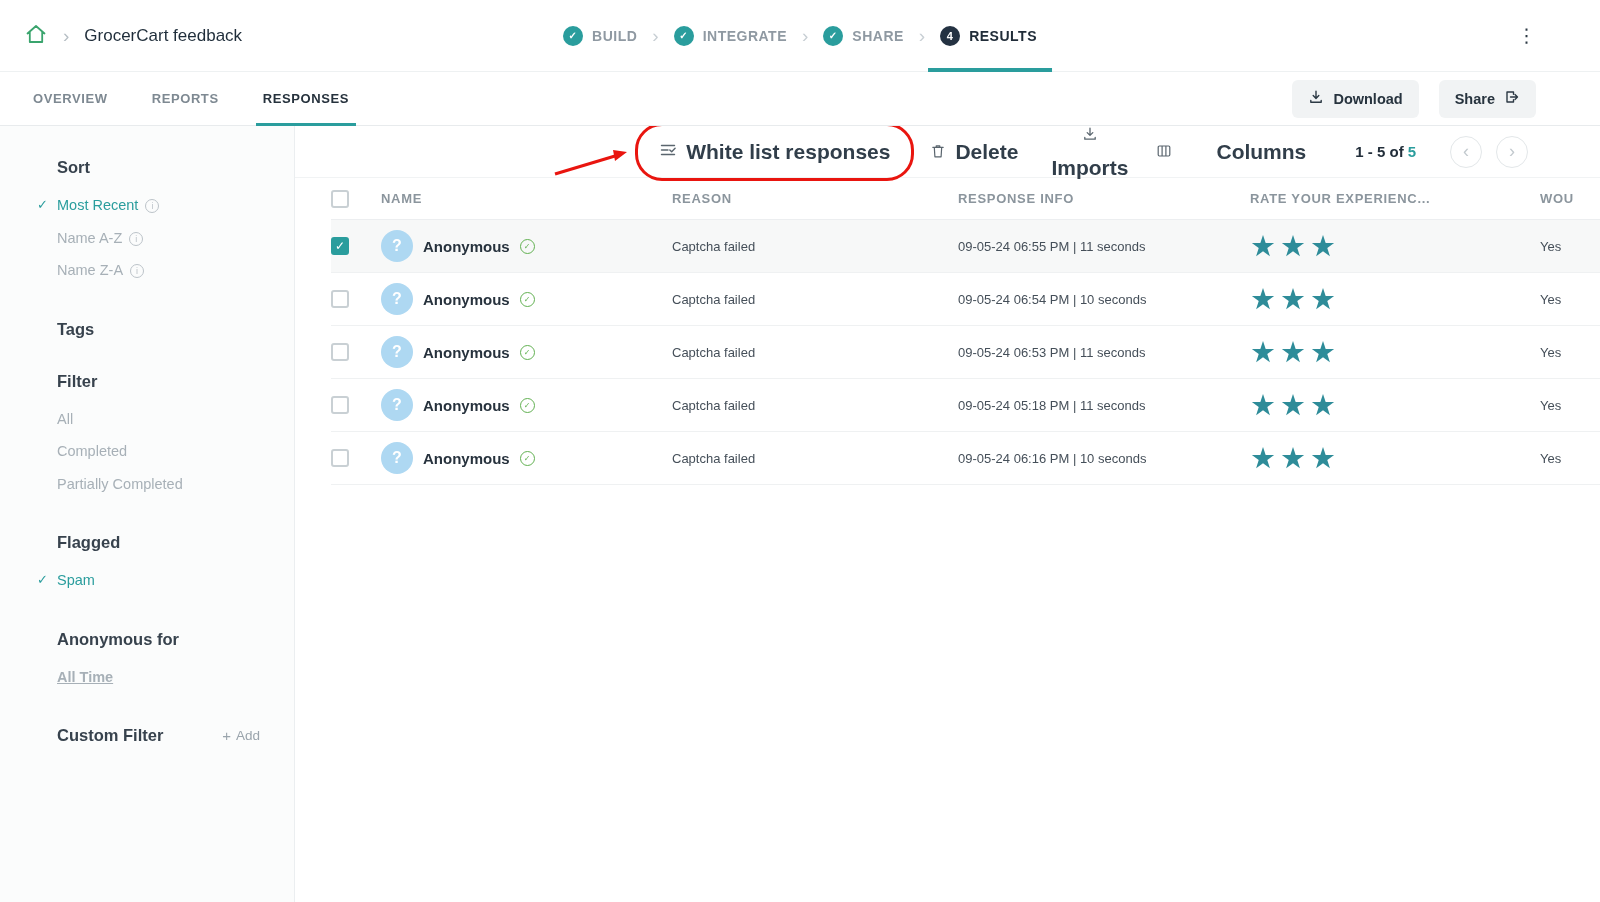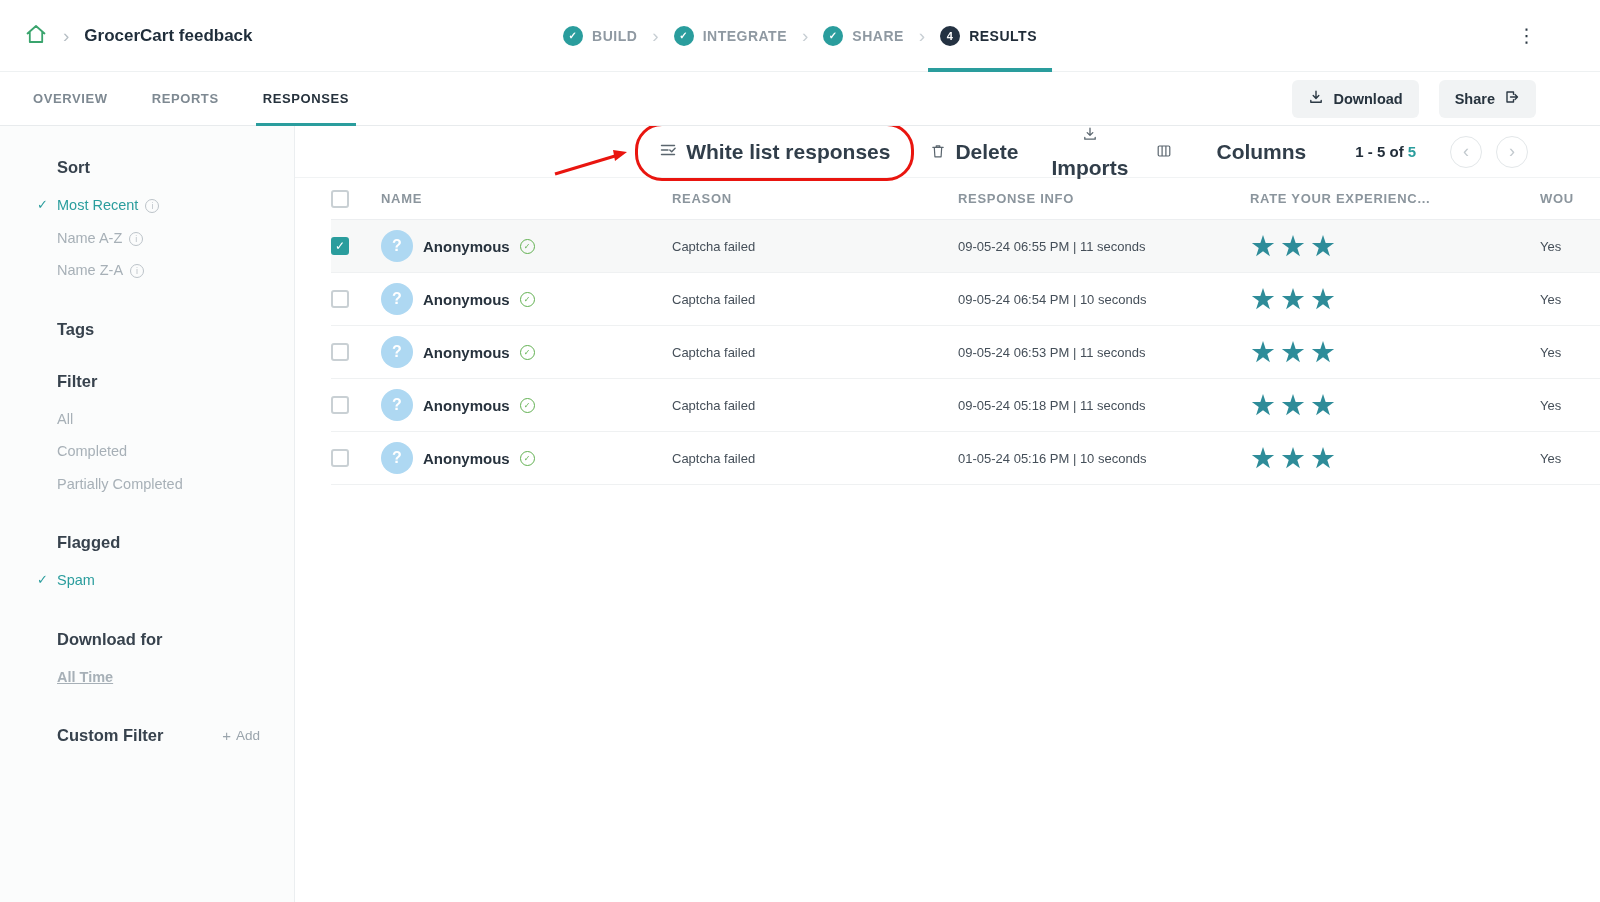--- a/index.html
+++ b/index.html
@@ -12,21 +12,21 @@
 
   
   .topbar {
     height:72px; display:flex; align-items:center;
     padding:0 58px 0 24px; border-bottom:1px solid #eef1f2;
     position:relative; background:#fff;
   }
   .brand { display:flex; align-items:center; gap:15px; }
   .home-btn { display:flex; align-items:center; cursor:pointer; background:none; border:none; padding:0; }
   .crumb-sep { color:#b7bfc5; font-size:19px; line-height:1; }
-  .page-title { font-size:17px; font-weight:700; color:#1f2d3a; }
+  .page-title { font-size:17px; font-weight:400; color:#1f2d3a; }
 
   .stepper {
     position:absolute; left:50%; top:0; transform:translateX(-50%);
     height:100%; display:flex; align-items:center; gap:15px;
   }
   .step {
     display:flex; align-items:center; gap:9px; height:100%; position:relative;
     font-size:14px; font-weight:700; letter-spacing:.5px; color:#8f99a2; cursor:pointer;
   }
   .step-check {
@@ -252,21 +252,21 @@
     </div>
 
     <div class="sb-section">
       <div class="sb-heading">Flagged</div>
       <div class="sb-item selected">
         <span class="sb-check">✓</span><span>Spam</span>
       </div>
     </div>
 
     <div class="sb-section">
-      <div class="sb-heading">Download for</div>
+      <div class="sb-heading">Anonymous for</div>
       <div class="sb-item link-item">All Time</div>
     </div>
 
     <div class="sb-section">
       <div class="sb-heading sb-heading-row">
         <span>Custom Filter</span>
         <span class="add-link">
           <span class="plus-glyph">+</span>
           <span>Add</span>
         </span>
@@ -407,19 +407,19 @@
       <div class="trow">
         <div>
             <span class="cbx"></span>
           </div>
         <div class="name-cell">
           <span class="avatar">?</span>
           <span class="row-name">Anonymous</span>
           <span class="verified"></span>
         </div>
         <div class="cell-text">Captcha failed</div>
-        <div class="cell-text">01-05-24 05:16 PM | 10 seconds</div>
+        <div class="cell-text">09-05-24 06:16 PM | 10 seconds</div>
         <div class="stars">★★★</div>
         <div class="cell-text">Yes</div>
       </div>
     </div>
   </main>
 </div>
 
 </body></html>

